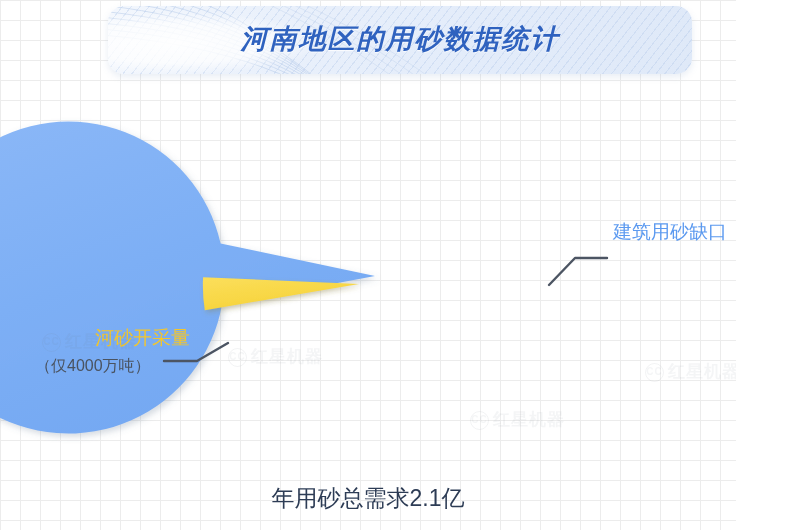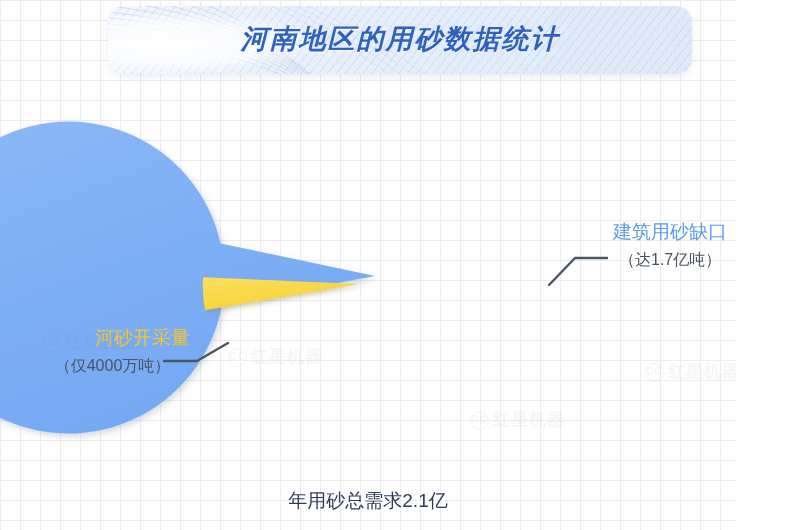--- a/index.html
+++ b/index.html
@@ -109,29 +109,29 @@
   #callout-right .callout-title { color: #5c9af0; margin-top: 11px; }
   #callout-right .callout-sub { padding-left: 6px; }
 
   #callout-left {
     left: 8px;
     top: 325px;
     width: 182px;
     text-align: left;
   }
   #callout-left .callout-title { color: #f2c62e; padding-left: 33px; text-align: right; }
-  #callout-left .callout-sub { padding-left: 27px; text-align: center; }
+  #callout-left .callout-sub { padding-left: 27px; }
 
   
   #bottom-caption {
     position: absolute;
     left: 0; right: 0;
     bottom: 16px;
     text-align: center;
-    font-size: 19px;
+    font-size: 23px;
     color: #2d3c55;
     white-space: nowrap;
   }
 
   
   .watermark {
     position: absolute;
     font-size: 17px;
     color: rgba(110,120,135,0.075);
     font-weight: bold;
@@ -215,21 +215,20 @@
       </g>
 
       <polyline points="549,285 575,258 607,258" fill="none" stroke="#4c5563" stroke-width="2.4" stroke-linecap="round" stroke-linejoin="round"></polyline>
 
       <polyline points="228,343 197,361 164,361" fill="none" stroke="#4c5563" stroke-width="2.4" stroke-linecap="round" stroke-linejoin="round"></polyline>
     </svg>
   </div>
 
   <div class="callout" id="callout-right">
     <div class="callout-title">建筑用砂缺口</div>
-    <div class="callout-sub">（达1.7亿吨）</div>
   </div>
 
   <div class="callout" id="callout-left">
     <div class="callout-title">河砂开采量</div>
     <div class="callout-sub">（仅4000万吨）</div>
   </div>
 
   <div id="bottom-caption">年用砂总需求2.1亿</div>
 
   <div class="watermark" id="watermark-1">

